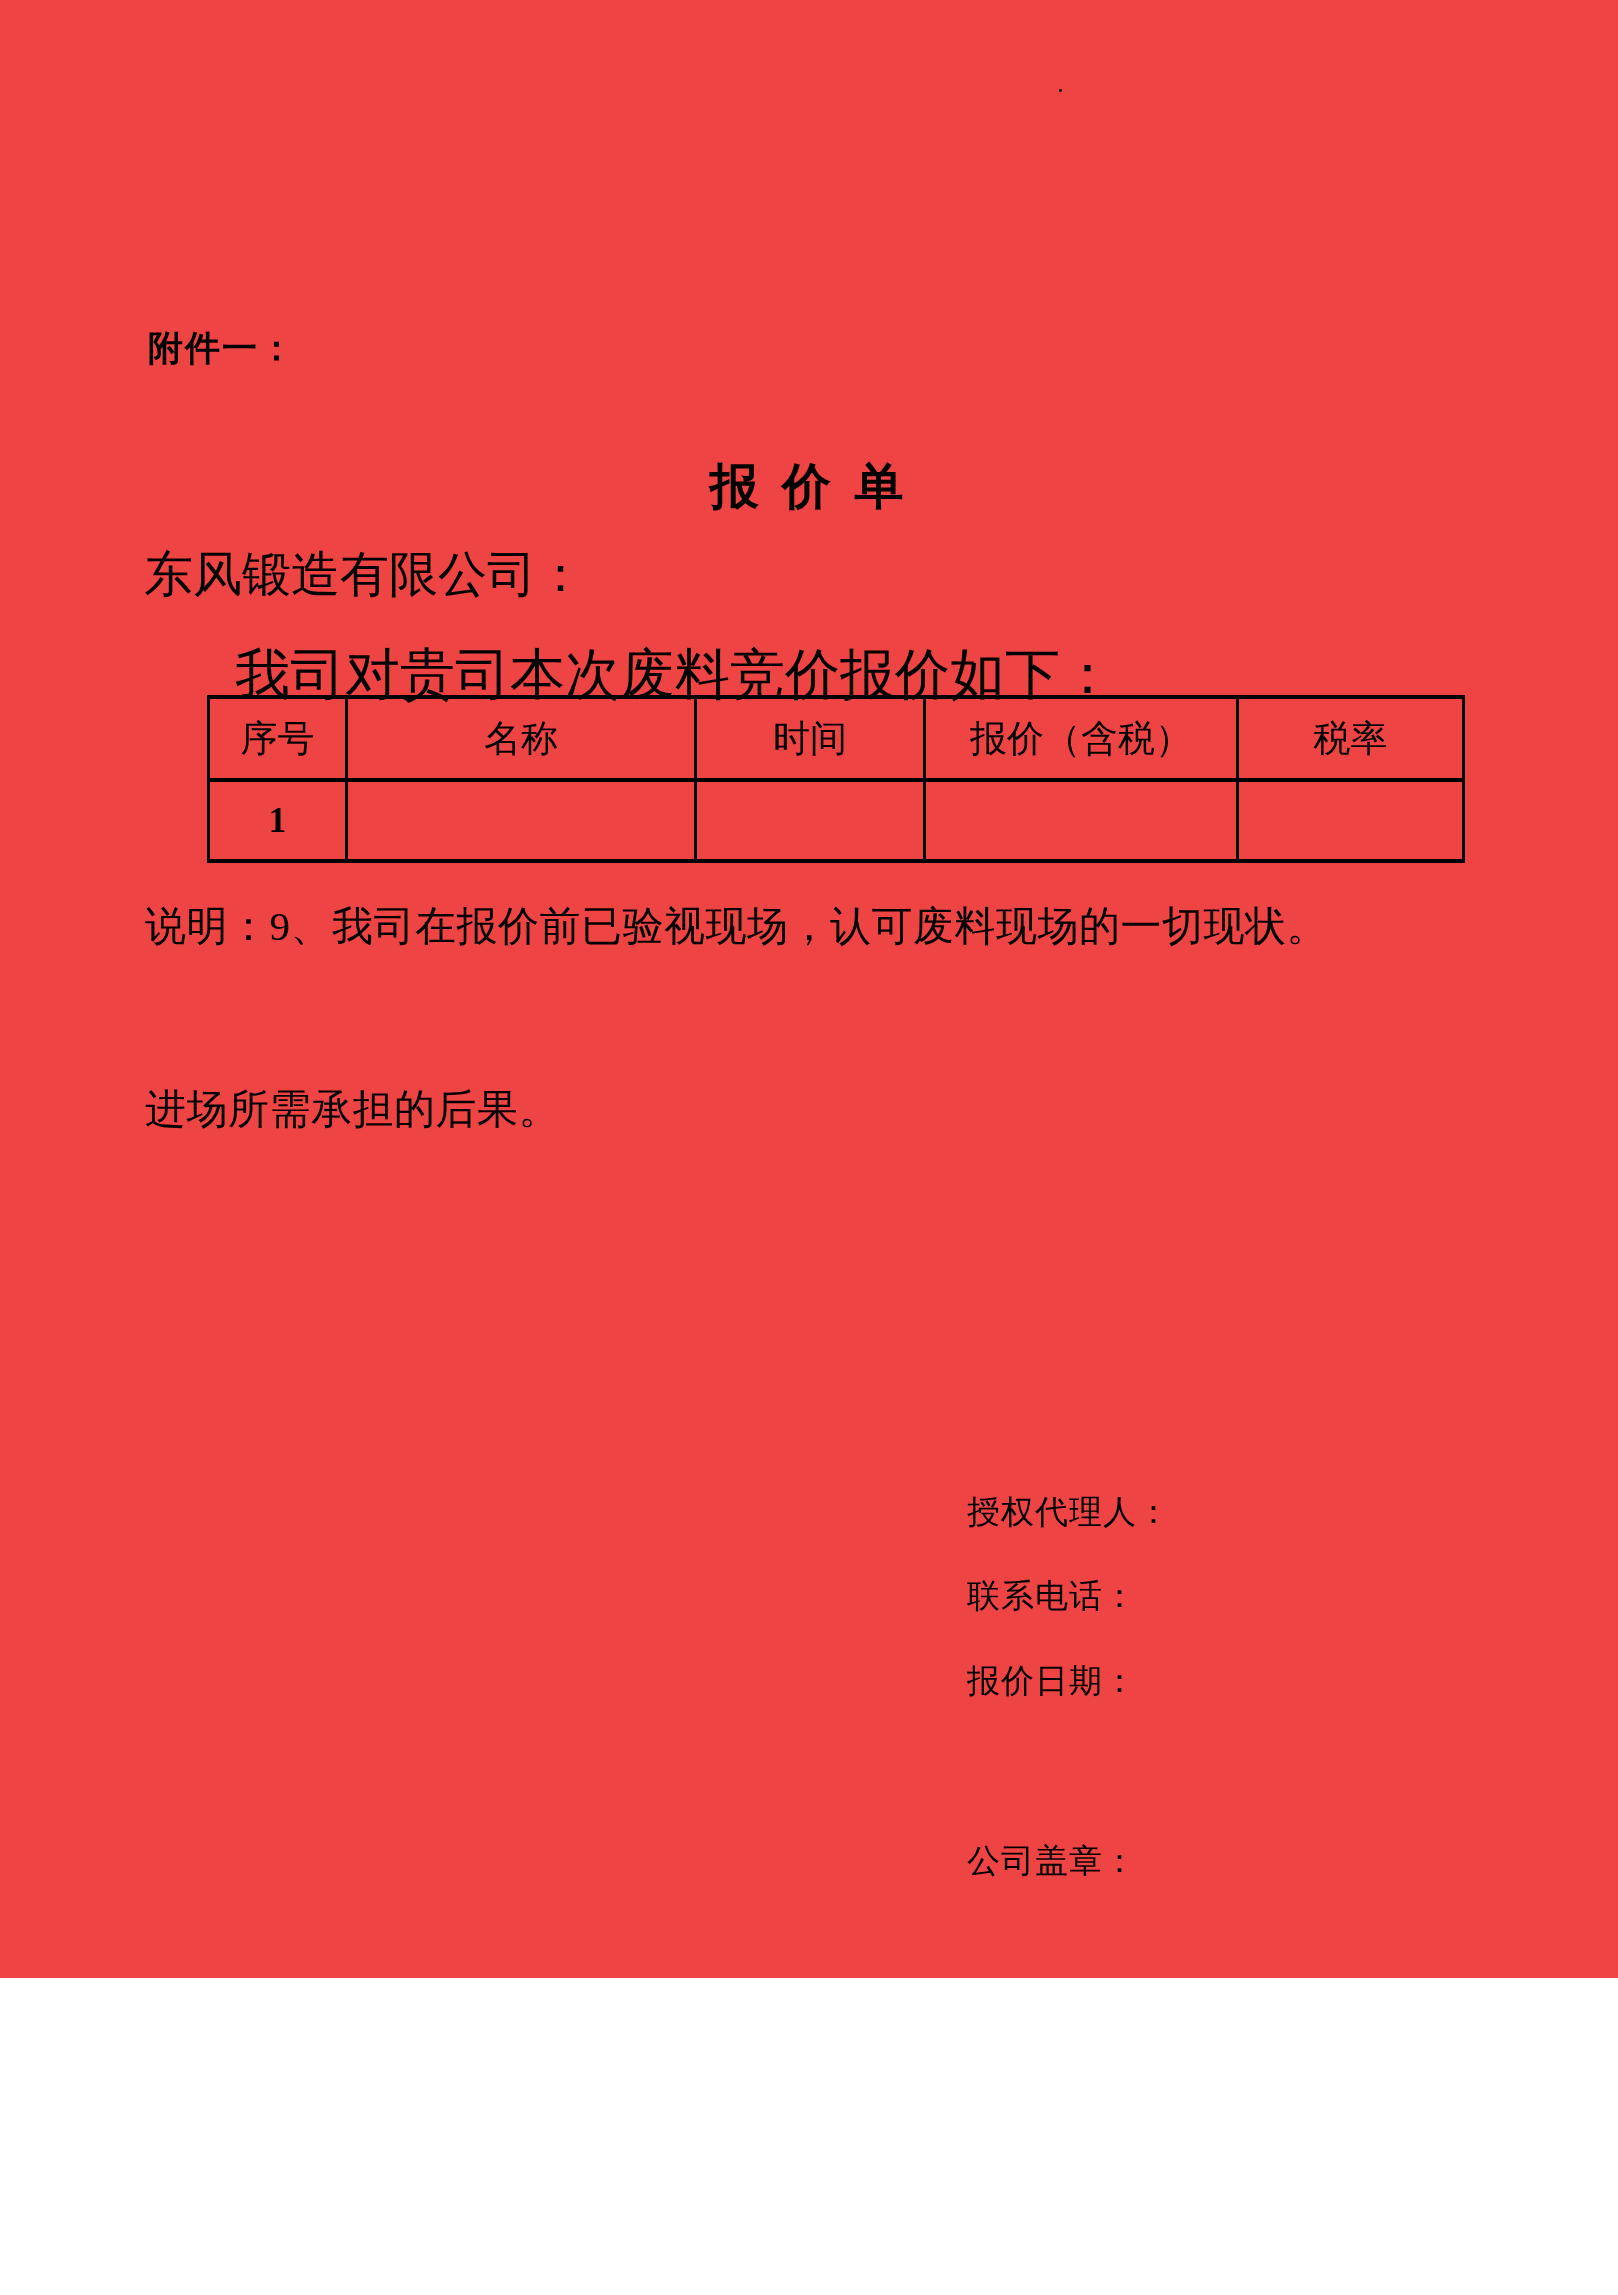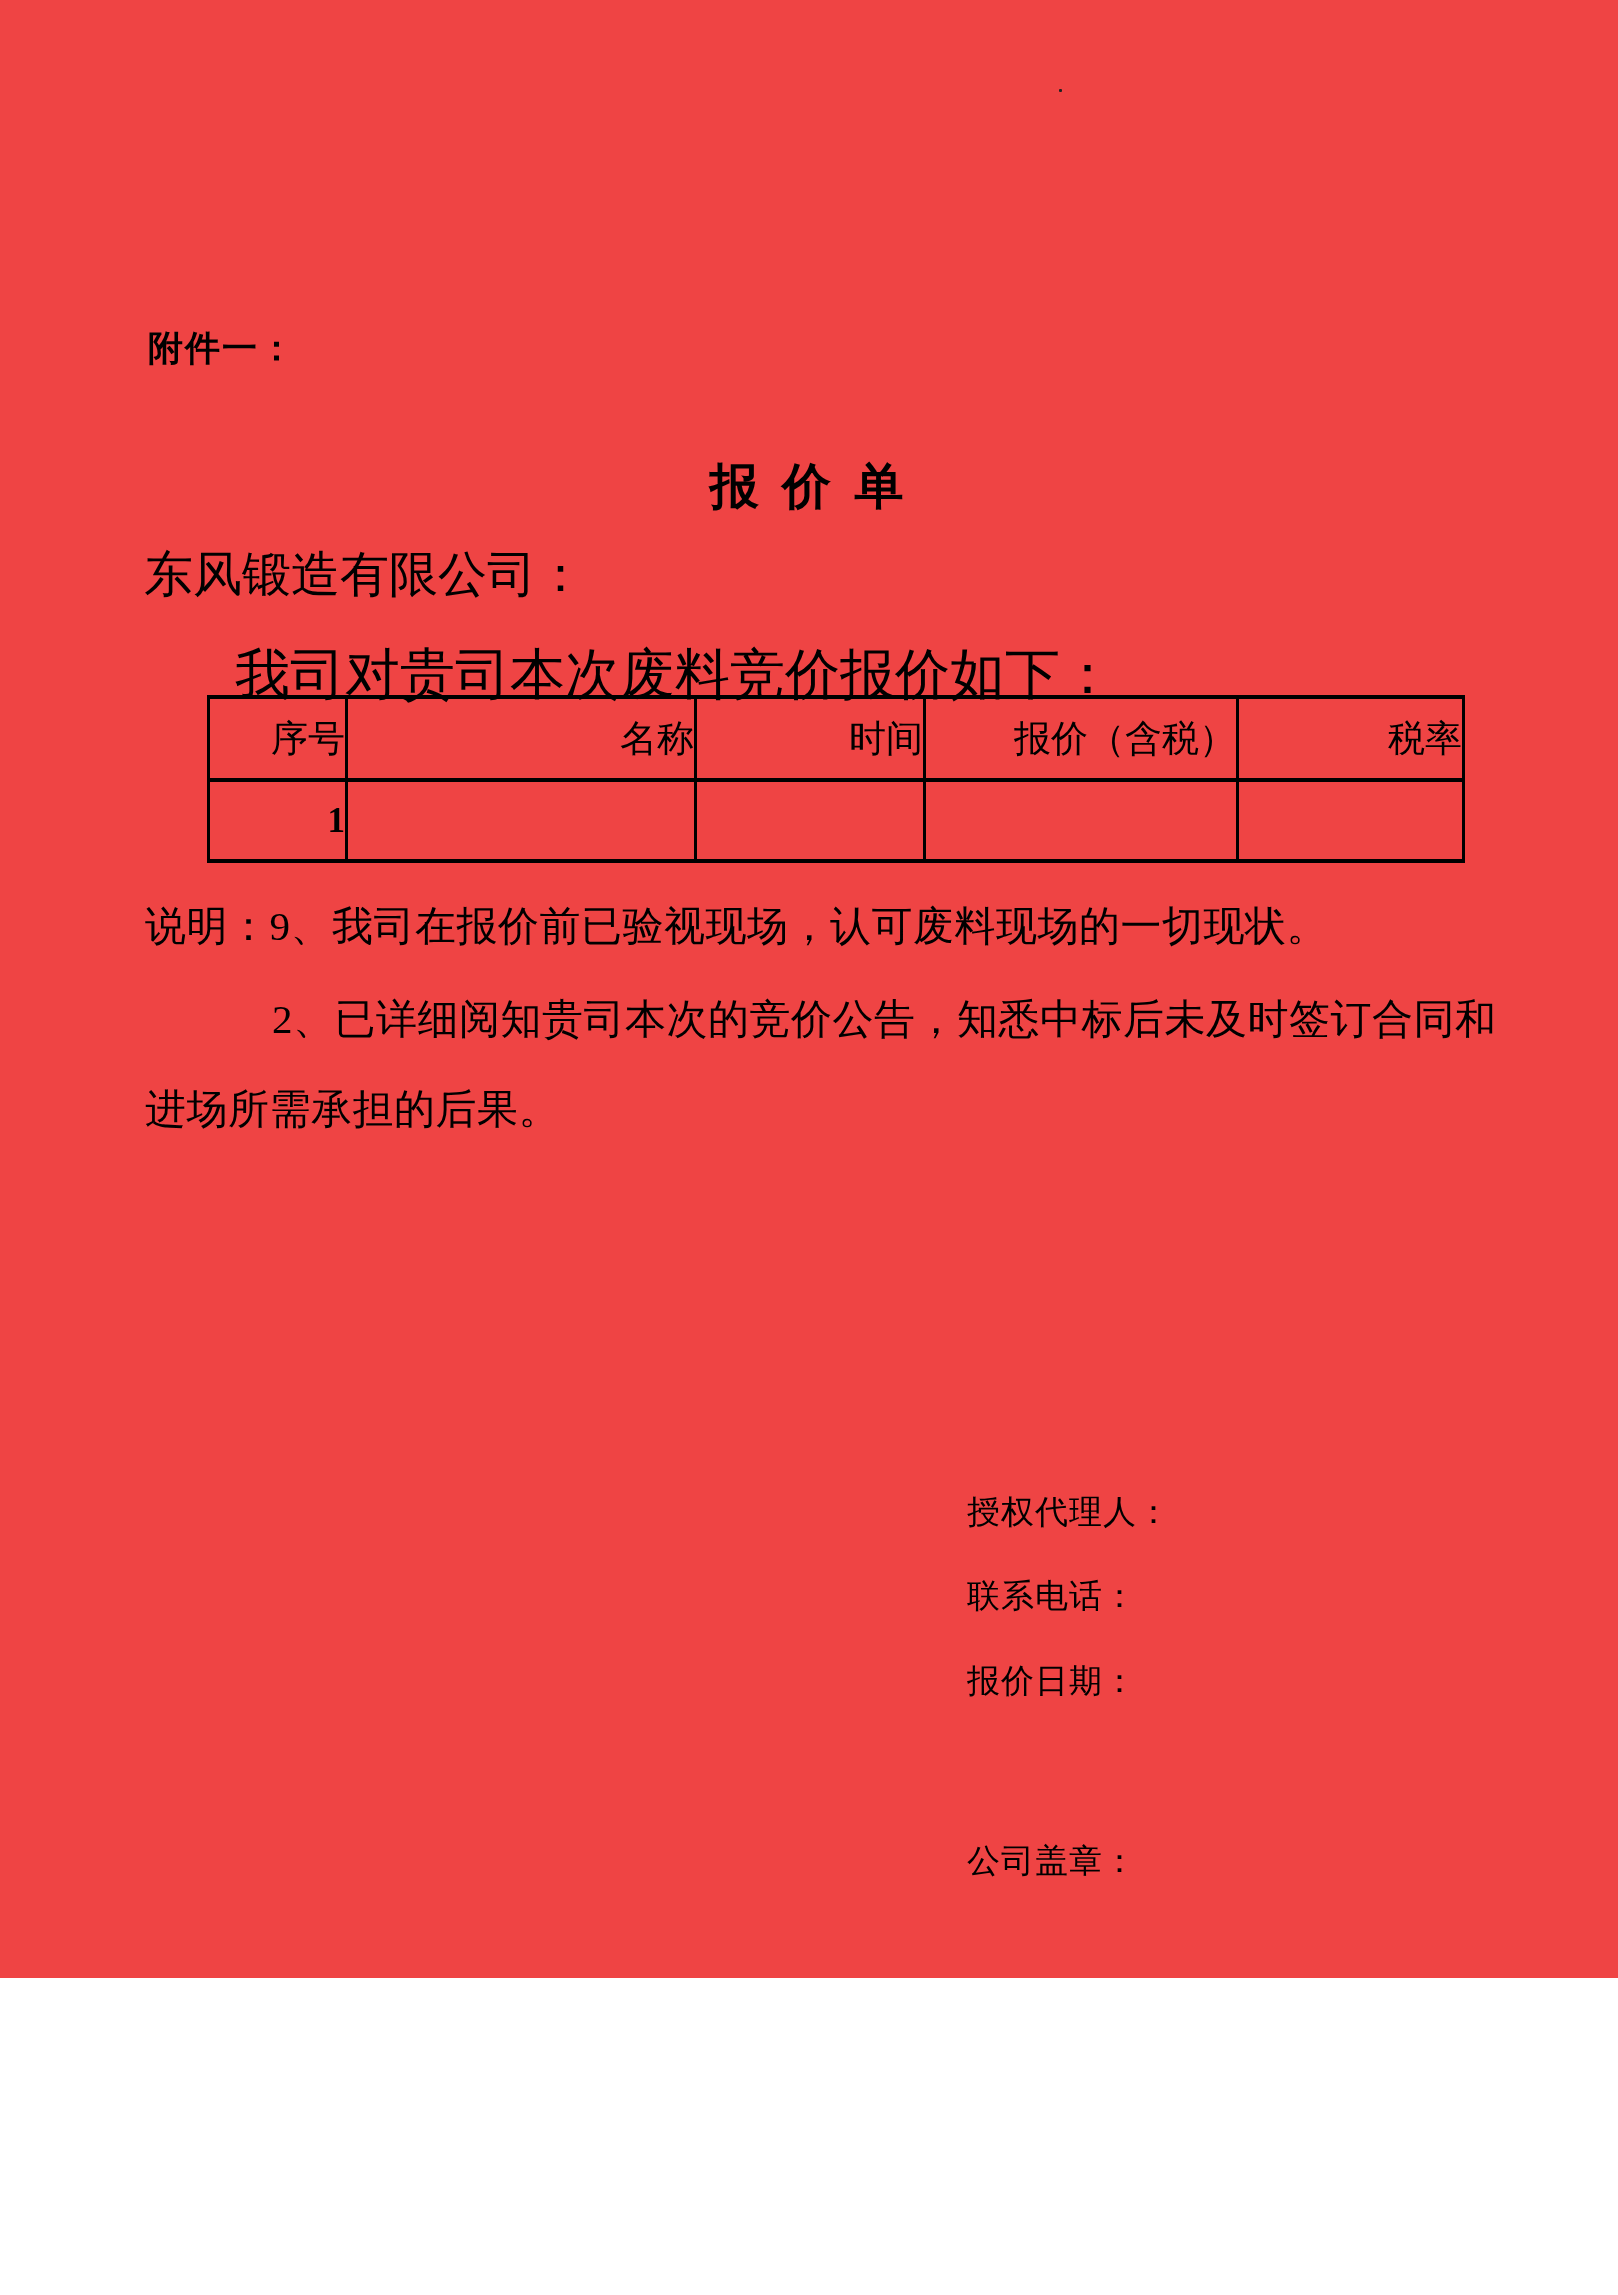--- a/index.html
+++ b/index.html
@@ -49,21 +49,21 @@
     position: absolute;
     left: 207px; top: 695px;
     width: 1255px;
     border-collapse: collapse;
     table-layout: fixed;
   }
   .quote-table th, .quote-table td {
     border: 3px solid #000000;
     border-top-width: 4.9px;
     border-bottom-width: 4.9px;
-    text-align: right;
+    text-align: center;
     vertical-align: middle;
     padding: 0;
     overflow: hidden;
   }
   .quote-table th {
     font-size: 37px;
     font-weight: normal;
     height: 79px;
   }
   .quote-table td {
@@ -137,21 +137,20 @@
         <td></td>
         <td></td>
         <td></td>
         <td></td>
       </tr>
     </tbody>
   </table>
 
   <div class="note note-1">说明：9、我司在报价前已验视现场，认可废料现场的一切现状。</div>
 
-  <div class="note note-2">2、已详细阅知贵司本次的竞价公告，知悉中标后未及时签订合同和</div>
 
   <div class="note note-3">进场所需承担的后果。</div>
 
   <div class="sig sig-agent">授权代理人：</div>
 
   <div class="sig sig-phone">联系电话：</div>
 
   <div class="sig sig-date">报价日期：</div>
 
   <div class="sig sig-seal">公司盖章：</div>

